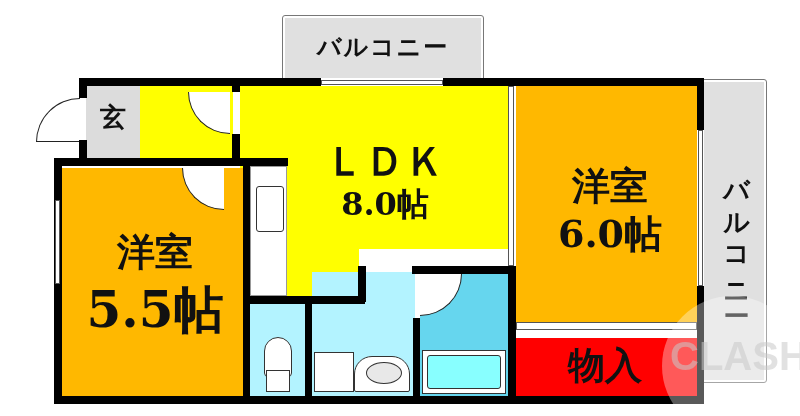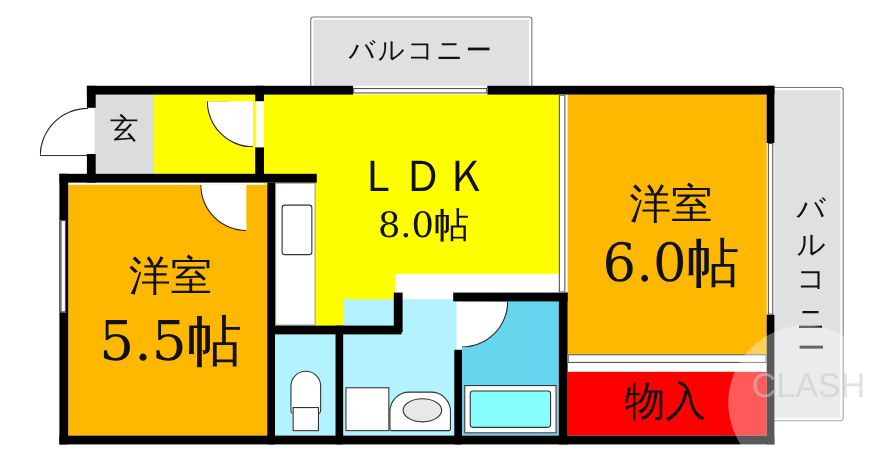--- a/index.html
+++ b/index.html
@@ -1,20 +1,20 @@
 <!DOCTYPE html>
 <html><head>
 <meta charset="utf-8">
 <style>
   html, body { margin: 0; padding: 0; }
   body { width: 800px; height: 416px; background: #ffffff; position: relative; overflow: hidden;
          font-family: "DejaVu Serif", "Liberation Serif", serif; }
   .abs { position: absolute; box-sizing: border-box; }
   .wall { position: absolute; background: #000; }
-  .label { position: absolute; color: #111; text-align: center; line-height: 1.05; white-space: nowrap; }
+  .label { position: absolute; color: #111; text-align: center; line-height: 1.05; white-space: nowrap; font-weight: bold; }
   .win { position: absolute; background: #fff; border: 1px solid #555; box-sizing: border-box; }
   .balc { position: absolute; background: #e0e0e0; border: 2px solid #fff; outline: 1px solid #777;
           border-radius: 2px; box-sizing: border-box; }
   .door-arc { position: absolute; border: 1px solid #222; background: #fff; box-sizing: border-box; }
   .fixture { position: absolute; background: #fff; border: 1px solid #333; box-sizing: border-box; }
 </style>
 </head>
 <body>
 
 <div class="balc" style="left:283px;top:16px;width:200px;height:64px;"></div>
@@ -73,17 +73,17 @@
 <div class="win" style="left:698px;top:130px;width:5px;height:156px;"></div>
 <div class="win" style="left:508px;top:86px;width:6px;height:180px;"></div>
 <div class="win" style="left:516px;top:322px;width:181px;height:8px;"></div>
 
 <div class="label" style="left:88px;top:104px;width:50px;font-size:26px;">玄</div>
 <div class="label" style="left:300px;top:140px;width:170px;font-size:40px;">ＬＤＫ</div>
 <div class="label" style="left:300px;top:188px;width:170px;font-size:32px;">8.0帖</div>
 <div class="label" style="left:80px;top:232px;width:150px;font-size:38px;">洋室</div>
 <div class="label" style="left:80px;top:284px;width:150px;font-size:50px;">5.5帖</div>
 <div class="label" style="left:540px;top:166px;width:140px;font-size:38px;">洋室</div>
-<div class="label" style="left:540px;top:214px;width:140px;font-size:48px;">6.0帖</div>
+<div class="label" style="left:540px;top:214px;width:140px;font-size:38px;">6.0帖</div>
 <div class="label" style="left:540px;top:346px;width:130px;font-size:37px;">物入</div>
 
 <div class="abs" style="left:662px;top:296px;width:140px;height:140px;border-radius:50%;background:rgba(255,255,255,0.35);"></div>
-<div class="label" style="left:670px;top:335px;width:130px;font-size:31px;font-weight:normal;color:rgba(200,200,200,0.55);font-family:'Liberation Sans',sans-serif;">CLASH</div>
+<div class="label" style="left:670px;top:335px;width:130px;font-size:40px;font-weight:bold;color:rgba(200,200,200,0.55);font-family:'Liberation Sans',sans-serif;">CLASH</div>
 
 </body></html>

